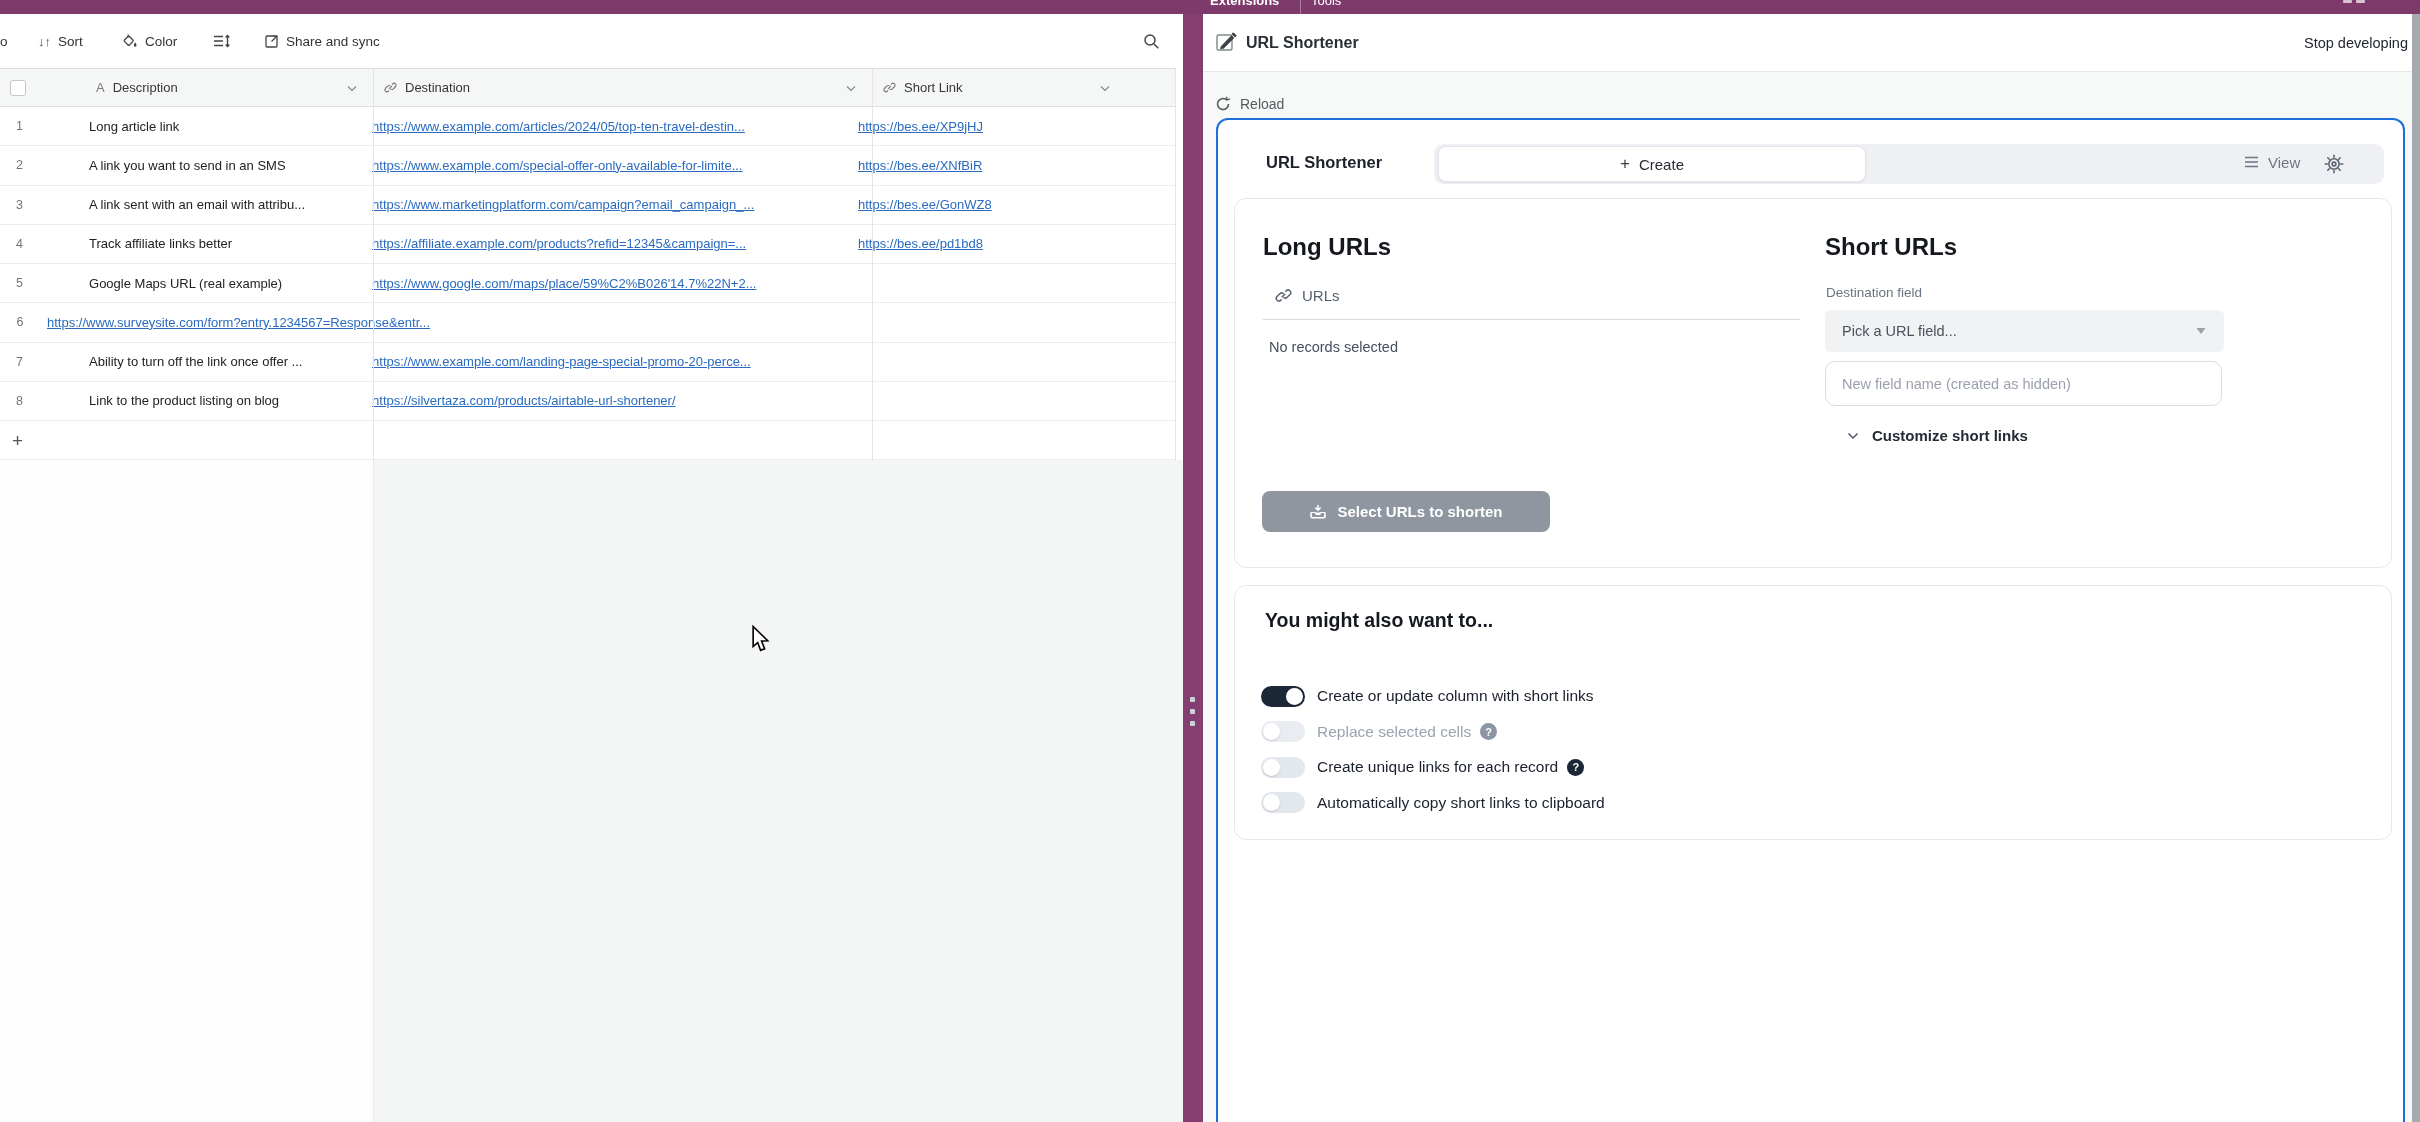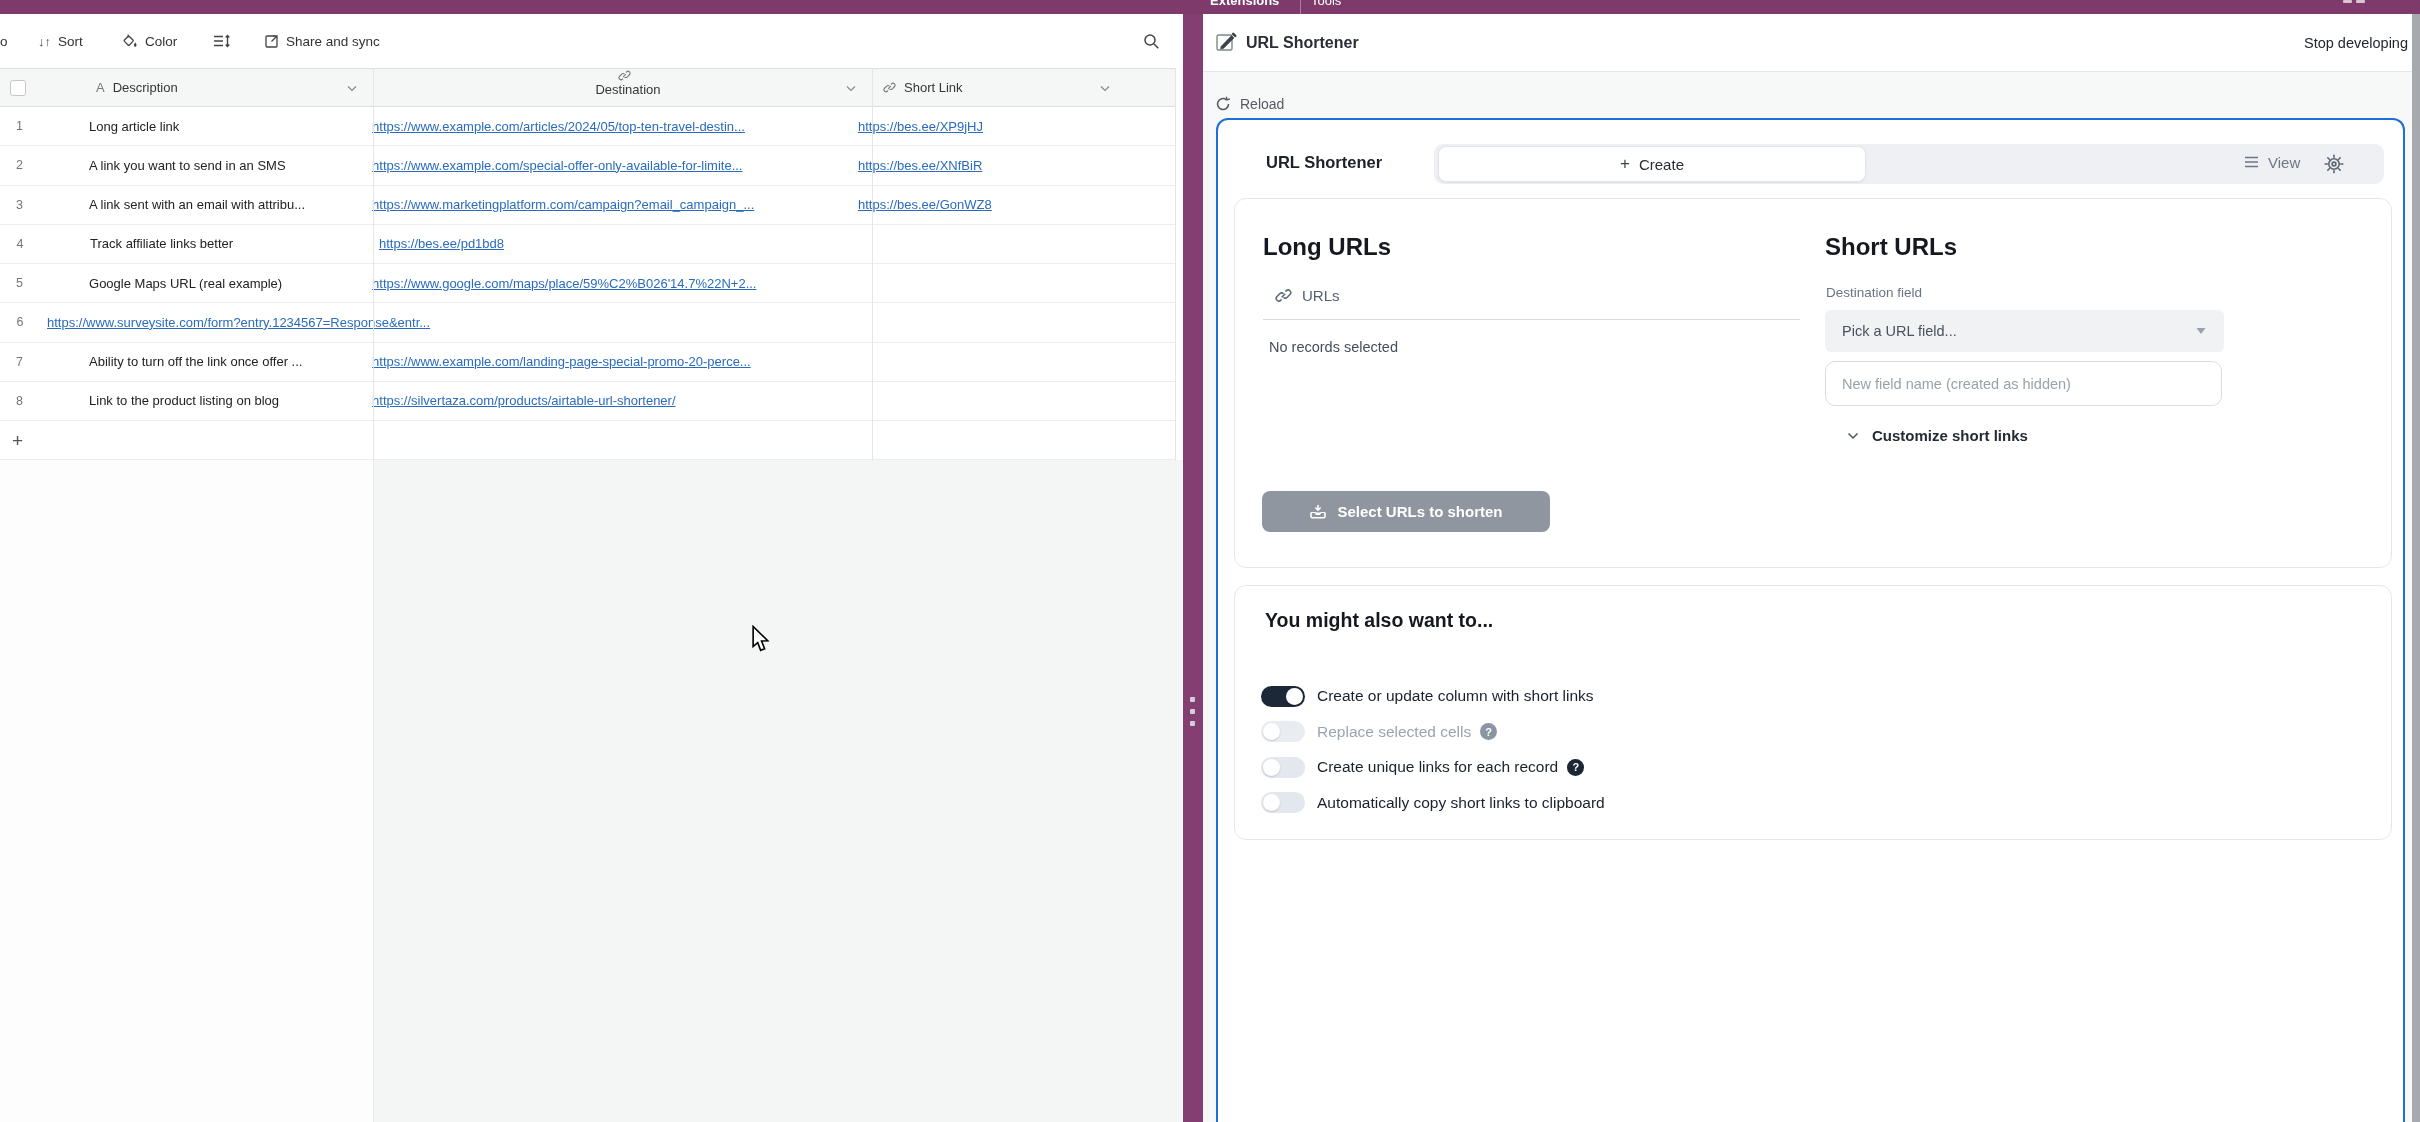--- a/index.html
+++ b/index.html
@@ -23,21 +23,21 @@
   .left-pane{position:absolute;left:0;top:14px;width:1183px;height:1108px;background:#fff;overflow:hidden;}
   .ltoolbar{position:absolute;left:0;top:0;width:100%;height:54px;background:#fff;}
   .tb-item{position:absolute;top:0;height:54px;display:flex;align-items:center;gap:7px;color:#333;font-size:13.5px;cursor:pointer;}
   .tb-icon{color:#444;font-size:13px;display:flex;align-items:center;}
   .cut-item{position:absolute;left:0;top:0;width:11px;height:54px;display:flex;align-items:center;overflow:hidden;color:#333;font-size:13.5px;}
 
   .grid-header{position:absolute;left:0;top:54px;width:1176px;height:39px;background:#f5f6f6;border-top:1px solid #dfdfdf;border-bottom:1px solid #dfdfdf;display:flex;}
   .h-cell{display:flex;align-items:center;font-size:13px;color:#363636;position:relative;}
   .h-num{width:40px;}
   .h-desc{width:333px;padding-left:56px;}
-  .h-dest{width:499px;padding-left:11px;flex-direction:column;}
+  .h-dest{width:499px;padding-left:11px;}
   .h-short{width:256px;padding-left:11px;}
   .checkbox{position:absolute;left:10px;top:11px;width:16px;height:16px;border:1px solid #c6c6c6;border-radius:3px;background:#fff;}
   .f-icon{color:#7a7a7a;font-size:12px;margin-right:8px;display:flex;align-items:center;}
   .h-chev{position:absolute;right:16px;top:16px;}
 
   .grid-rows{position:absolute;left:0;top:93px;width:1176px;}
   .grid-row{display:flex;height:39.25px;border-bottom:1px solid #ededed;background:transparent;}
   .cell{display:flex;align-items:center;font-size:13px;color:#222;overflow:hidden;white-space:nowrap;}
   .cell-num{width:40px;justify-content:center;color:#757575;font-size:12.5px;}
   .cell-desc{width:333px;padding-left:50px;}
@@ -245,20 +245,23 @@
             <a class="cell-link">https://www.marketingplatform.com/campaign?email_campaign_...</a>
           </div>
     <div class="cell cell-short">
             <a class="cell-link">https://bes.ee/GonWZ8</a>
           </div>
   </div>
 
   <div class="grid-row">
     <div class="cell cell-num">4</div>
     <div class="cell cell-desc">Track affiliate links better</div>
+    <div class="cell cell-dest">
+            <a class="cell-link">https://affiliate.example.com/products?refid=12345&amp;campaign=...</a>
+          </div>
     <div class="cell cell-short">
             <a class="cell-link">https://bes.ee/pd1bd8</a>
           </div>
   </div>
 
   <div class="grid-row">
     <div class="cell cell-num">5</div>
     <div class="cell cell-desc">Google Maps URL (real example)</div>
     <div class="cell cell-dest">
             <a class="cell-link">https://www.google.com/maps/place/59%C2%B026'14.7%22N+2...</a>

